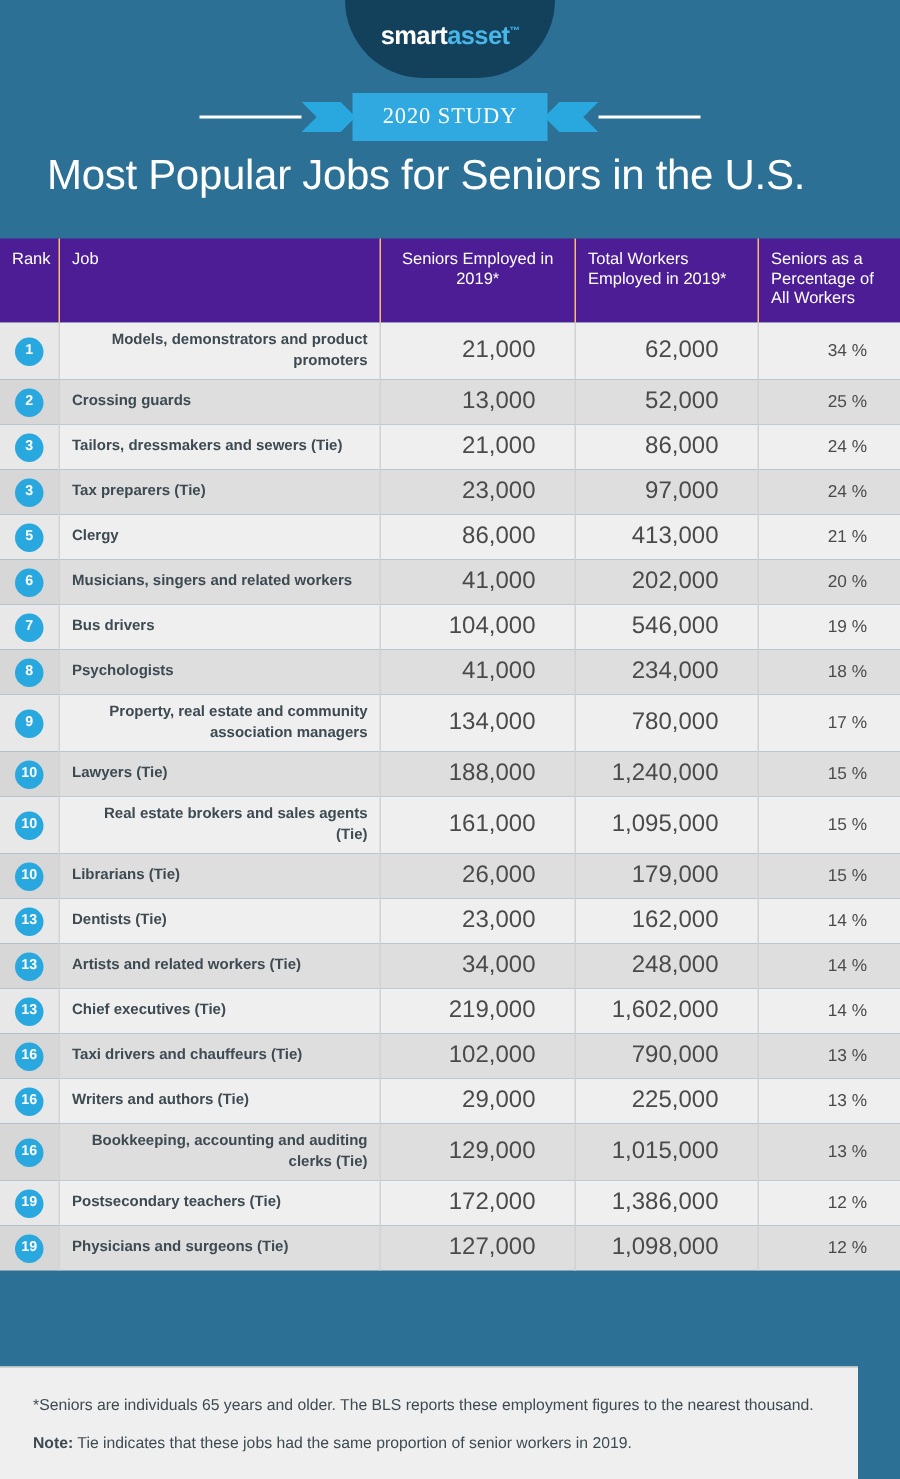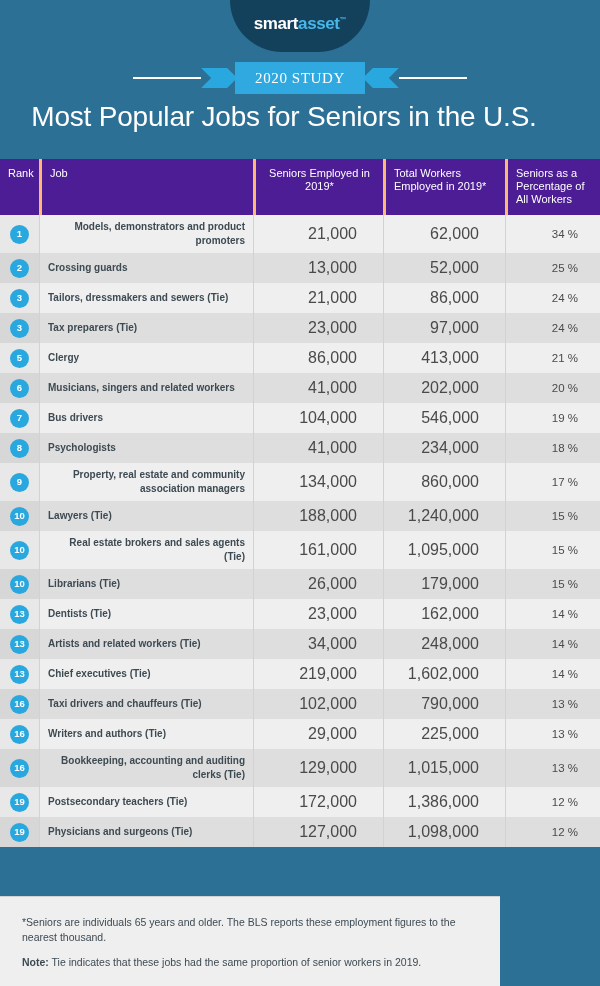--- a/index.html
+++ b/index.html
@@ -115,21 +115,21 @@
   .thead {
     display: flex;
     background: #4c1d95;
     height: 56px;
   }
   .th {
     color: #ffffff;
     font-size: 11px;
     line-height: 13px;
     padding: 8px 8px 0 8px;
-    border-left: 3px solid #fdba74;
+    border-left: 1px solid #fdba74;
   }
   .th:first-child { border-left: none; }
 
   .c-rank  { width: 39px;  text-align: left; flex: 0 0 39px; }
   .c-job   { width: 214px; flex: 0 0 214px; }
   .c-sen   { width: 130px; flex: 0 0 130px; text-align: center; }
   .c-tot   { width: 122px; flex: 0 0 122px; text-align: left; }
   .c-pct   { width: 95px;  flex: 0 0 95px;  text-align: left; }
 
   .tr {
@@ -183,21 +183,21 @@
     align-items: center;
     justify-content: center;
     line-height: 1;
   }
 
   
   .footer {
     position: absolute;
     left: 0;
     bottom: 0;
-    width: 500px;
+    width: 572px;
     background: #efefef;
     padding: 18px 22px 16px 22px;
     border-top: 1px solid #d2d2d2;
   }
   .fn {
     font-size: 10.5px;
     line-height: 15px;
     color: #3d4a52;
     margin-bottom: 10px;
   }
@@ -307,21 +307,21 @@
           <div class="cell num c-sen">41,000</div>
           <div class="cell num c-tot">234,000</div>
           <div class="cell pct c-pct">18 %</div>
         </div>
         <div class="tr odd">
           <div class="cell rank c-rank">
             <span class="badge">9</span>
           </div>
           <div class="cell job c-job">Property, real estate and community association managers</div>
           <div class="cell num c-sen">134,000</div>
-          <div class="cell num c-tot">860,000</div>
+          <div class="cell num c-tot">780,000</div>
           <div class="cell pct c-pct">17 %</div>
         </div>
         <div class="tr even">
           <div class="cell rank c-rank">
             <span class="badge">10</span>
           </div>
           <div class="cell job c-job">Lawyers (Tie)</div>
           <div class="cell num c-sen">188,000</div>
           <div class="cell num c-tot">1,240,000</div>
           <div class="cell pct c-pct">15 %</div>

